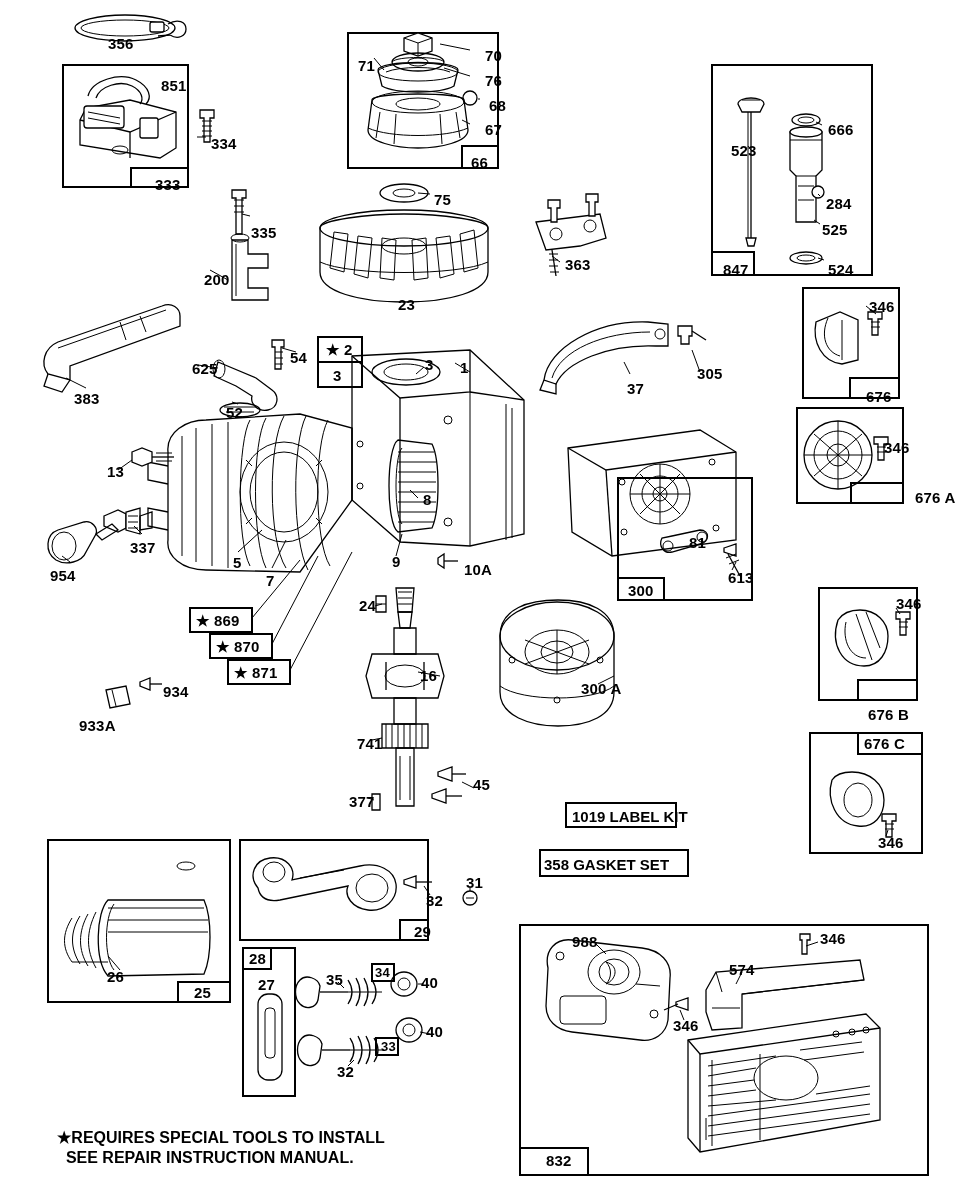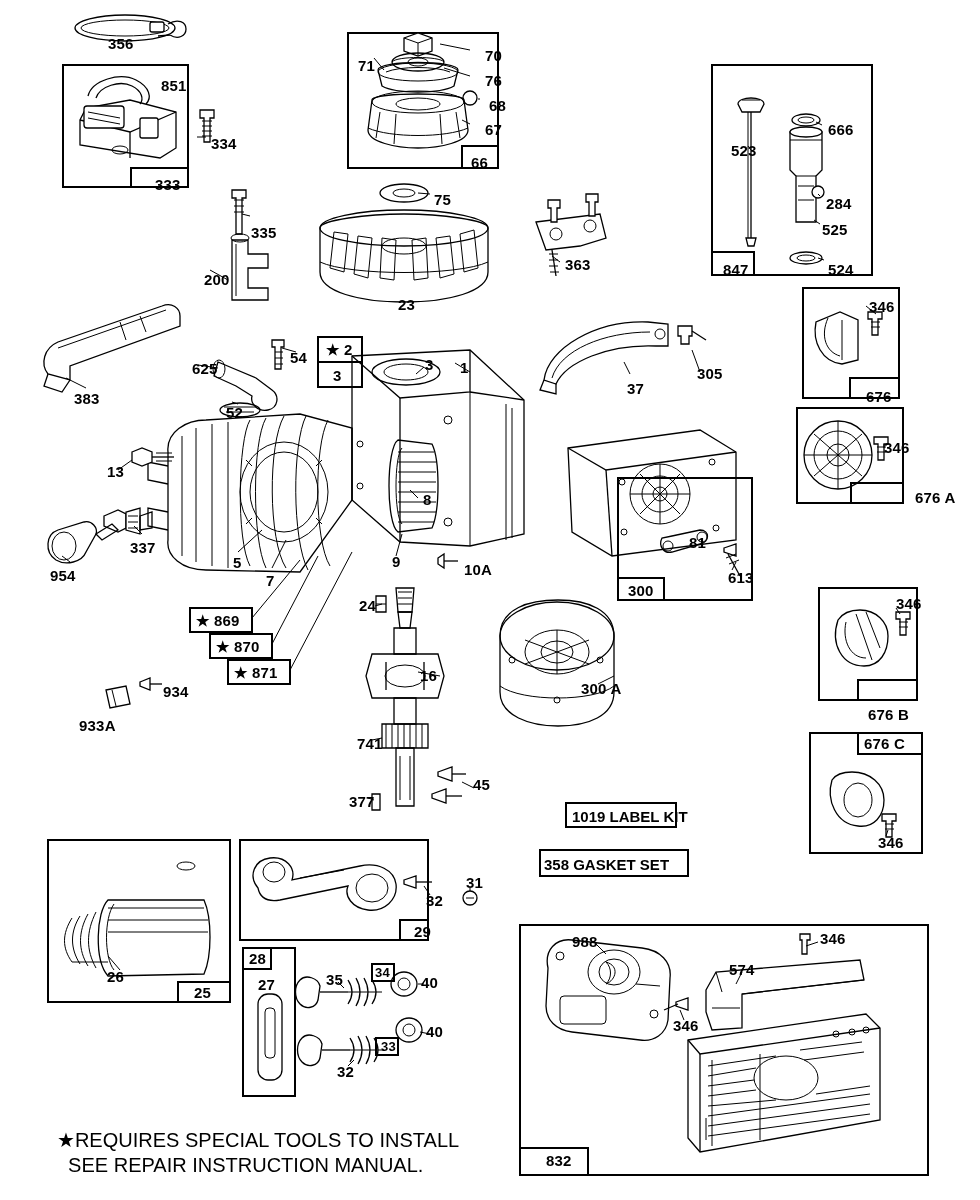--- a/index.html
+++ b/index.html
@@ -29,22 +29,22 @@
     font-size: 15px;
     letter-spacing: 0.2px;
     color: #000;
     white-space: nowrap;
     line-height: 1;
   }
   .lbl.sm { font-size: 13px; }
   .note {
     position: absolute;
     font-family: "Liberation Sans", sans-serif;
-    font-weight: normal;
-    font-size: 20px;
+    font-weight: bold;
+    font-size: 16px;
     line-height: 1.25;
     white-space: pre;
     color: #000;
   }
   .boxlbl {
     position: absolute;
     font-family: "Liberation Sans", sans-serif;
     font-weight: bold;
     font-size: 15px;
     color: #000;

